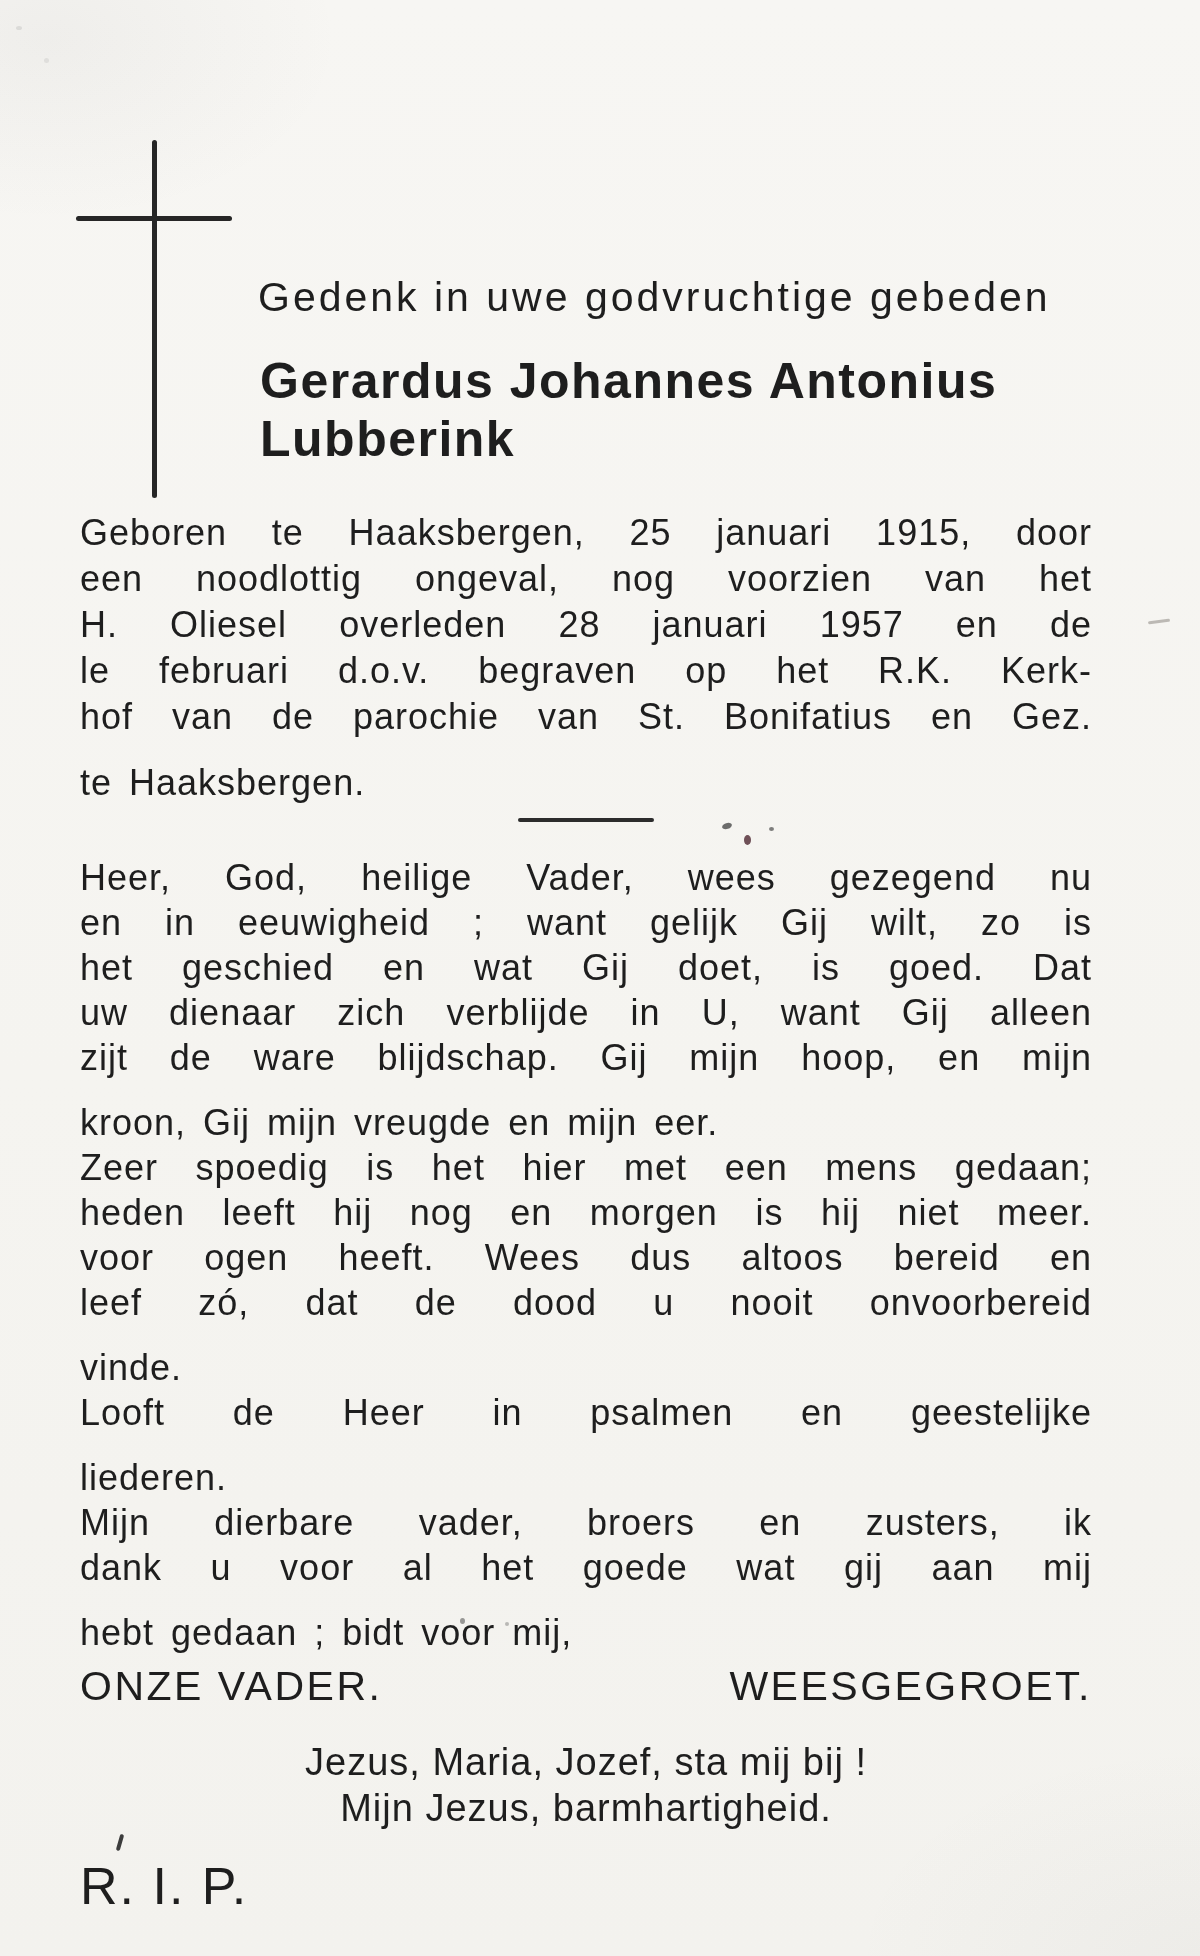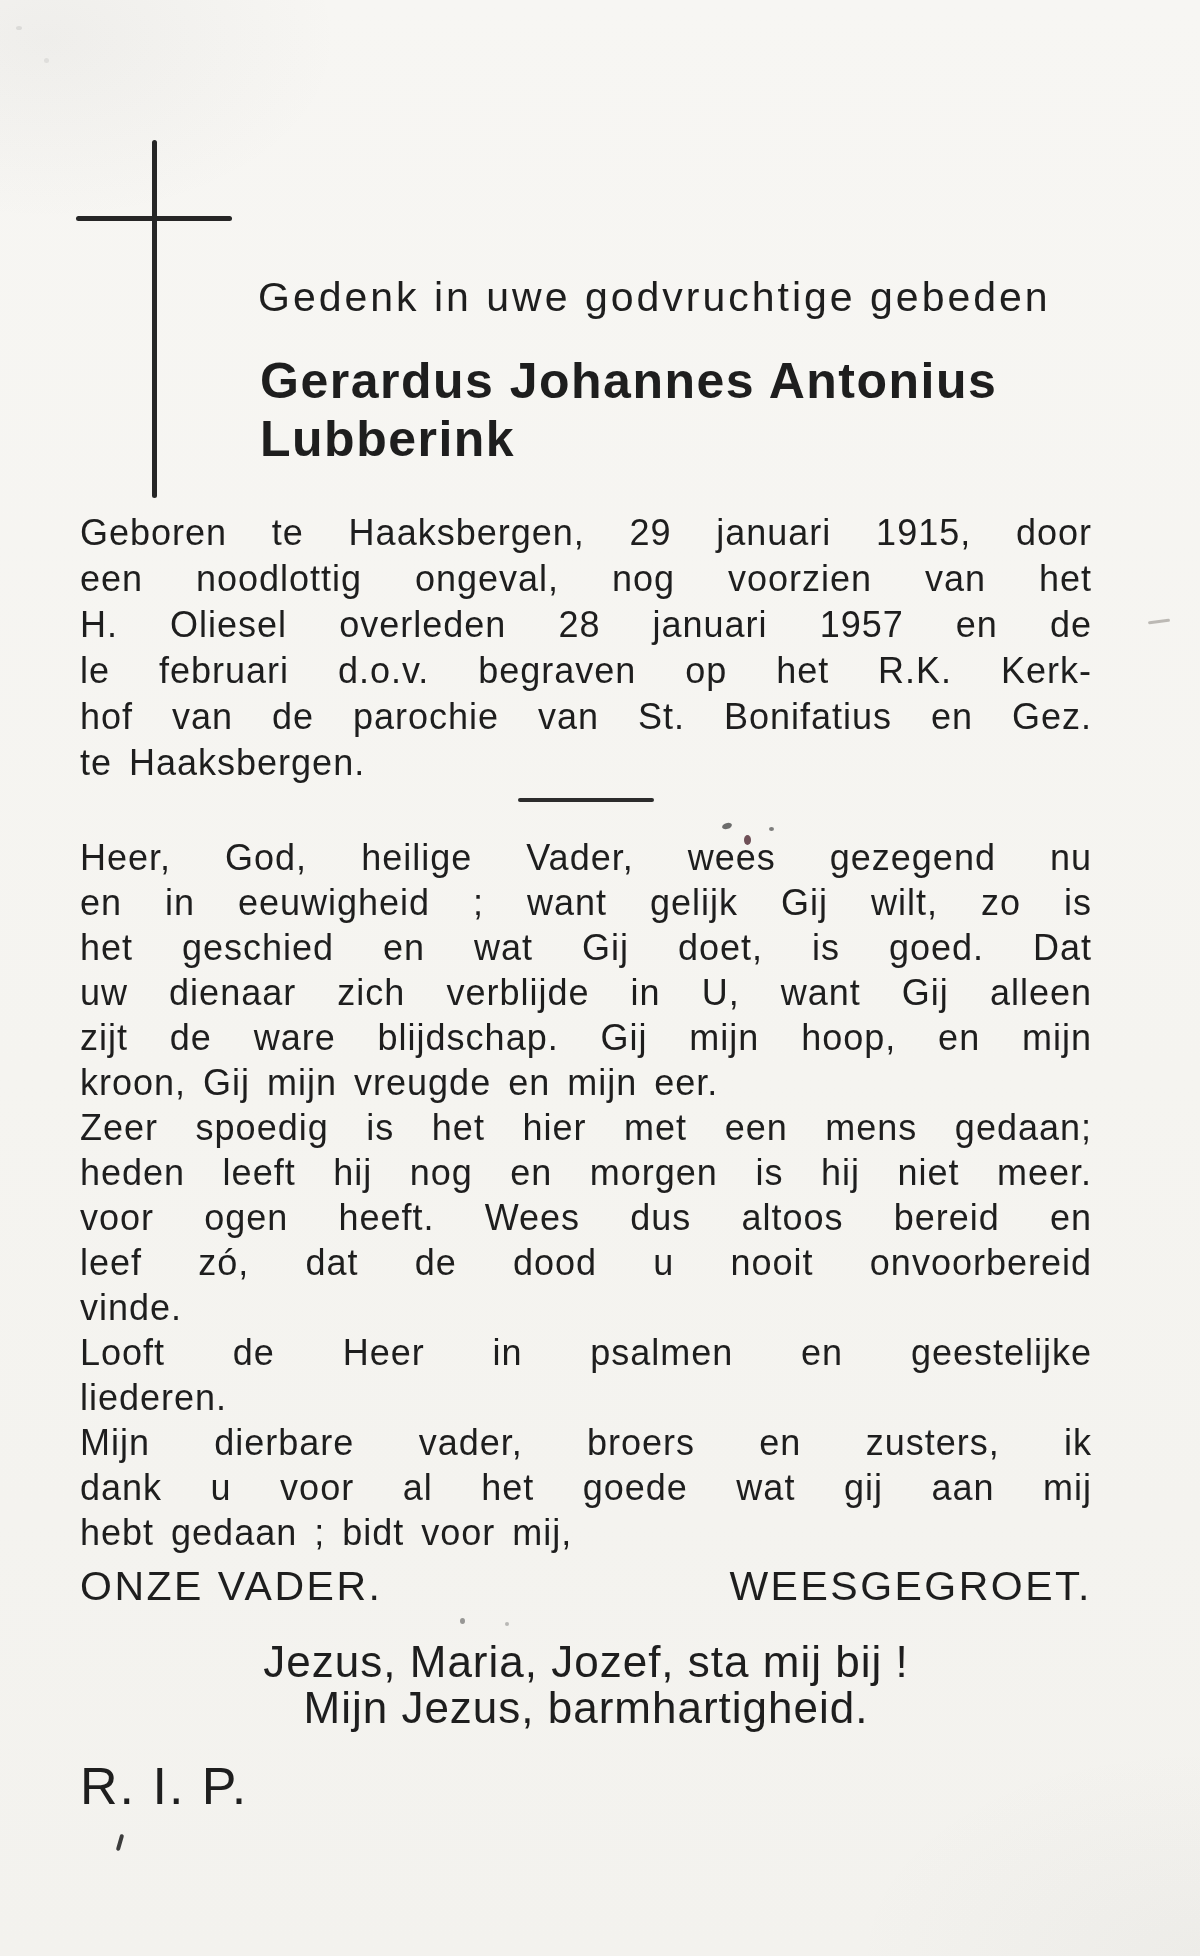--- a/index.html
+++ b/index.html
@@ -37,35 +37,35 @@
     white-space: nowrap;
   }
 
   .body {
     position: absolute; left: 80px; top: 510px; width: 1012px;
     font-size: 36px; line-height: 46px; letter-spacing: 1px;
   }
   .tl { min-height: 46px; }
   .p2 .tl { min-height: 45px; line-height: 45px; }
   .j { text-align: justify; text-align-last: justify; }
-  .e { text-align: left; word-spacing: 6px; }
+  .e { text-align: left; word-spacing: 6px; margin-top: 20px; }
 
   .divider {
     width: 136px; height: 4px; background: #2c2c2c;
     margin: 12px auto 33px auto; border-radius: 2px;
   }
 
   .prayrow {
     display: flex; justify-content: space-between; align-items: baseline;
     margin-top: 8px; font-size: 41px; line-height: 46px; letter-spacing: 2.5px; gap: 14px;
   }
 
   .invocation {
     margin-top: 30px; text-align: center; line-height: 46px;
-    font-size: 44px; letter-spacing: 1px;
+    font-size: 38px; letter-spacing: 1px;
   }
 
   .rip {
     margin-top: 24px; text-align: left;
     font-size: 52px; line-height: 62px; letter-spacing: 2px;
   }
 
   
   .speck { position: absolute; background: #4a4a4a; border-radius: 50%; }
   .sp1 { left: 722px; top: 823px; width: 10px; height: 6px; opacity: .8; transform: rotate(-18deg); }
@@ -91,21 +91,21 @@
   <div class="intro">Gedenk in uwe godvruchtige gebeden</div>
 
   <div class="name">
     <div>Gerardus Johannes Antonius</div>
     <div>Lubberink</div>
   </div>
 
   <div class="body">
 
     <div class="para">
-      <div class="tl j">Geboren te Haaksbergen, 29 januari 1915, door</div>
+      <div class="tl j">Geboren te Haaksbergen, 25 januari 1915, door</div>
       <div class="tl j">een noodlottig ongeval, nog voorzien van het</div>
       <div class="tl j">H. Oliesel overleden 28 januari 1957 en de</div>
       <div class="tl j">le februari d.o.v. begraven op het R.K. Kerk-</div>
       <div class="tl j">hof van de parochie van St. Bonifatius en Gez.</div>
       <div class="tl e">te Haaksbergen.</div>
     </div>
 
     <div class="divider"></div>
 
     <div class="para p2">

